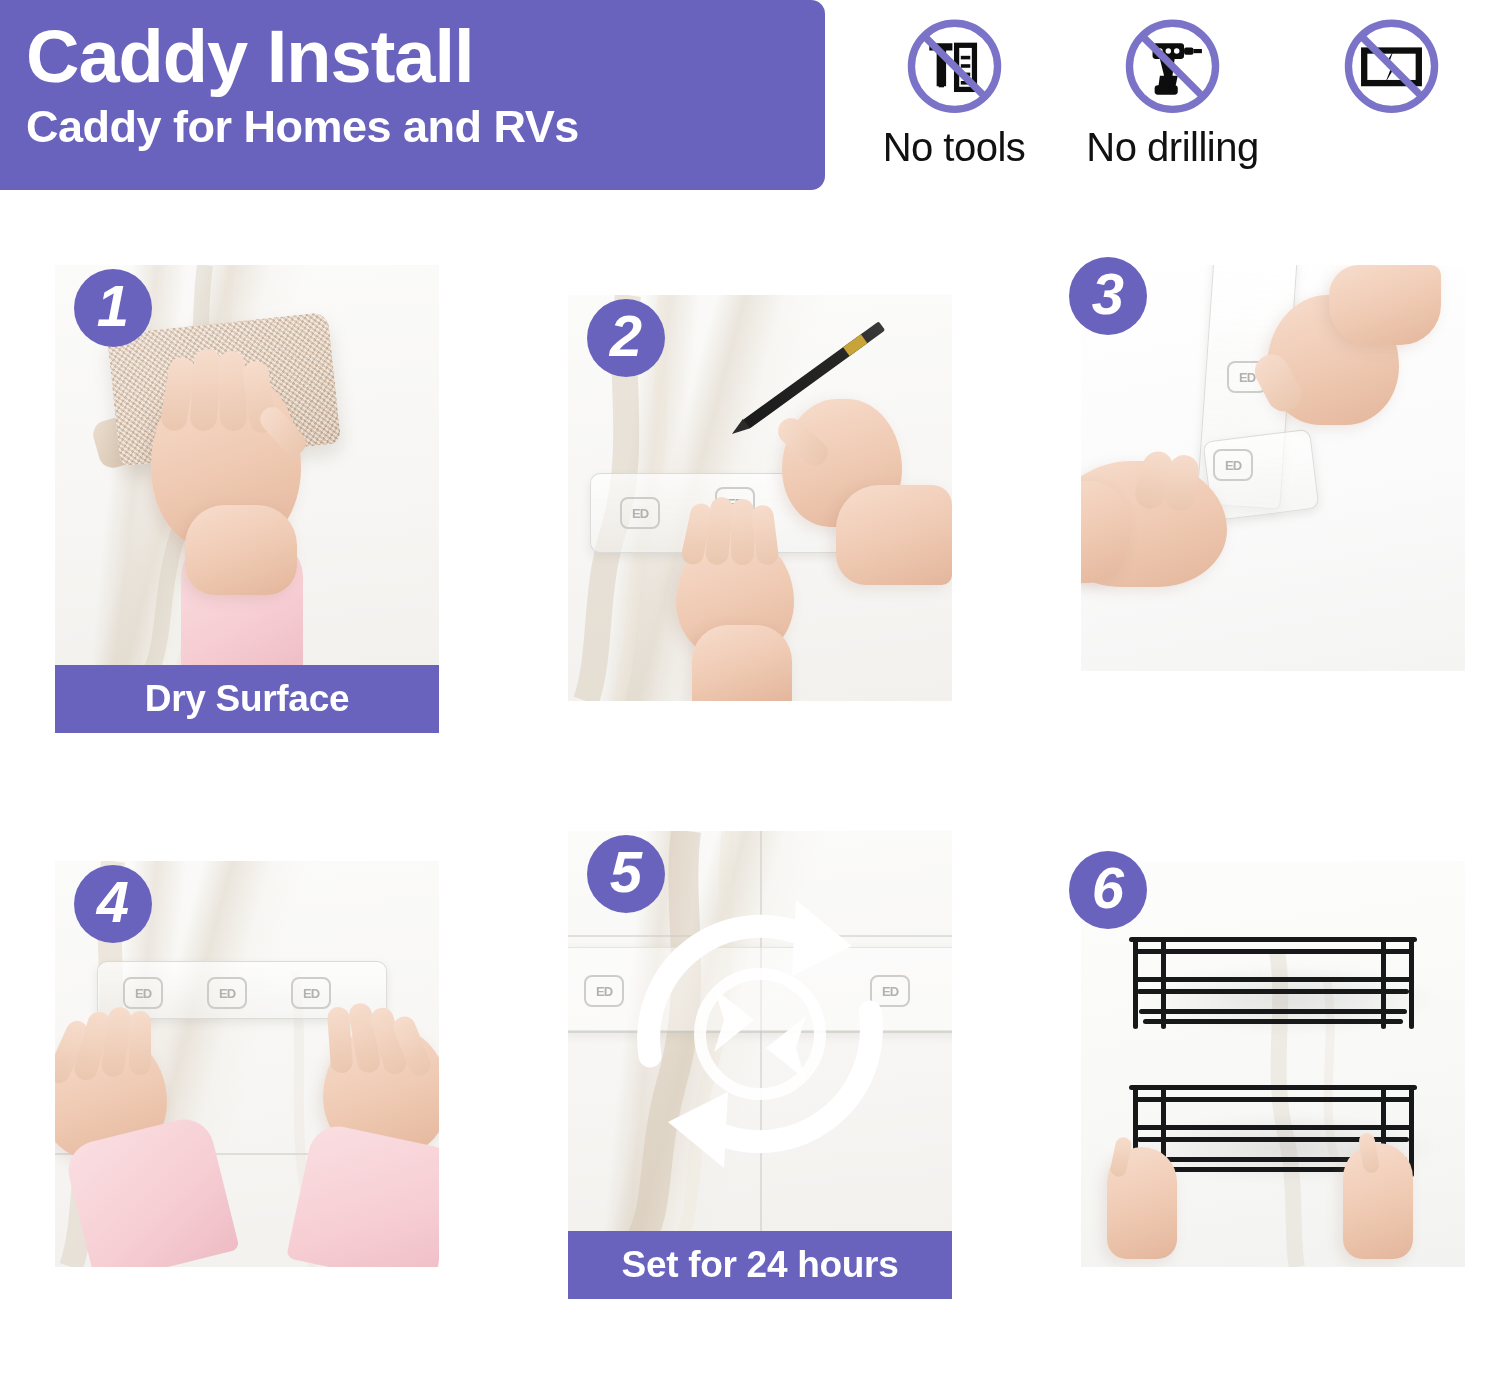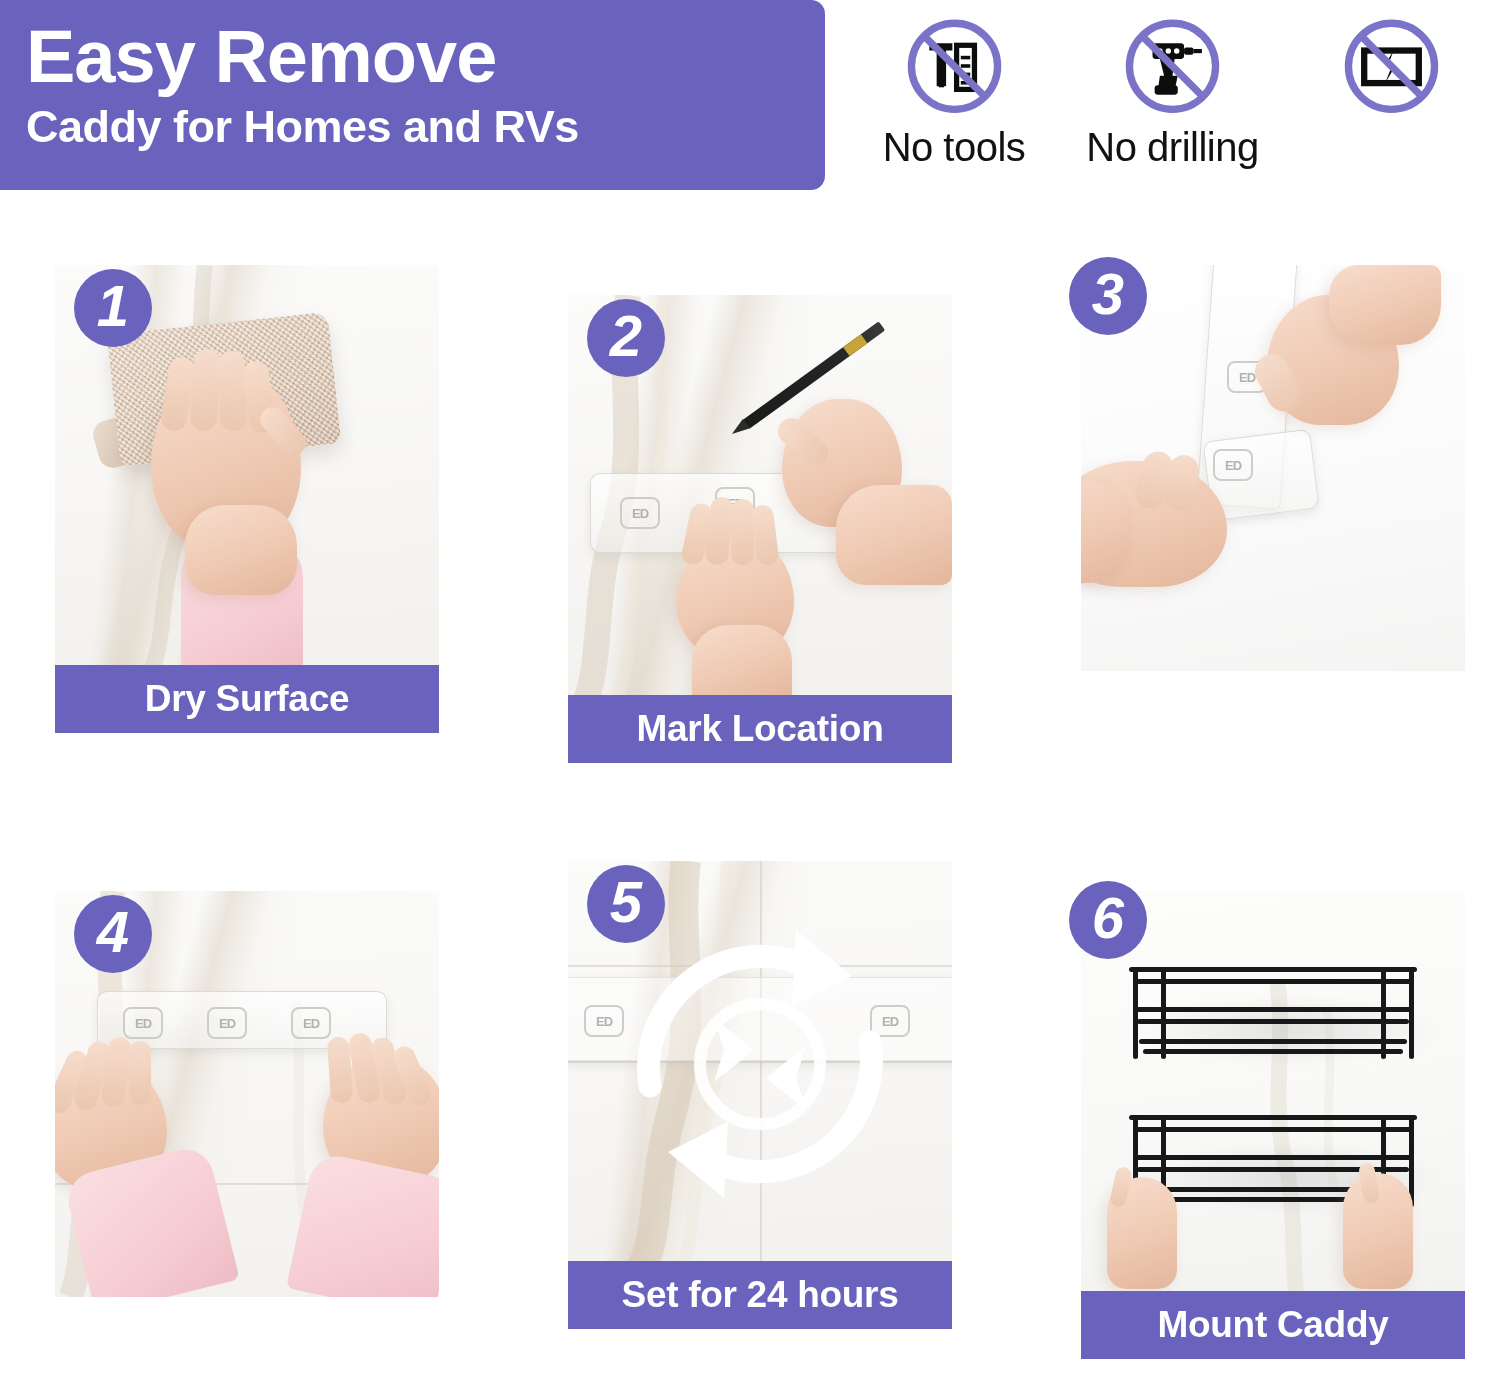--- a/index.html
+++ b/index.html
@@ -276,21 +276,21 @@
     width: 300px;
     height: 70px;
     background: radial-gradient(ellipse at center, rgba(150,150,150,.24), rgba(255,255,255,0) 70%);
     filter: blur(4px);
   }
 </style>
 </head>
 <body>
 
 <div class="header-banner">
-  <div class="header-title">Easy Remove</div>
+  <div class="header-title">Caddy Install</div>
   <div class="header-subtitle">Caddy for Homes and RVs</div>
 </div>
 
 <div class="features">
 
   <div class="feature">
     <svg class="feature-icon" viewBox="0 0 100 100">
       <g>
 
         <path d="M26 24 h22 v7 h-6 v34 h-9 V31 h-7 z" fill="#0d0d0d"></path>
@@ -390,21 +390,20 @@
 
         <div class="hand skin" style="left:214px; top:104px; width:120px; height:128px;"></div>
         <div class="finger" style="left:222px; top:118px; width:26px; height:58px; transform:rotate(-48deg);"></div>
         <div class="hand skin" style="left:268px; top:190px; width:116px; height:100px; border-radius:44px 20px 10px 30px;"></div>
         <div class="pencil" style="left:178px; top:124px;">
           <div class="pencil-tip"></div>
           <div class="pencil-band"></div>
         </div>
       </div>
       <div class="step-badge">2</div>
-      <div class="step-caption">Mark Location</div>
     </div>
 
     <div class="step-card">
       <div class="step-photo" style="background:#fdfdfd;">
         <div class="wall" style="background:linear-gradient(170deg,#ffffff,#fafafa 60%,#f4f4f3);"></div>
 
         <div class="strip" style="left:124px; top:-10px; width:82px; height:250px; transform:rotate(4deg); border-radius:6px;"></div>
         <div class="strip" style="left:126px; top:170px; width:106px; height:78px; transform:rotate(-7deg);"></div>
         <div class="emboss" style="left:146px; top:96px;">ED</div>
         <div class="emboss" style="left:132px; top:184px;">ED</div>
@@ -524,17 +523,16 @@
           <div class="caddy-side" style="left:252px; top:0;"></div>
           <div class="caddy-side" style="left:280px; top:0;"></div>
         </div>
 
         <div class="hand skin" style="left:26px; top:286px; width:70px; height:112px; border-radius:36px 36px 20px 20px;"></div>
         <div class="finger" style="left:32px; top:276px; width:16px; height:40px; transform:rotate(12deg);"></div>
         <div class="hand skin" style="left:262px; top:282px; width:70px; height:116px; border-radius:36px 36px 20px 20px;"></div>
         <div class="finger" style="left:280px; top:272px; width:16px; height:40px; transform:rotate(-10deg);"></div>
       </div>
       <div class="step-badge" style="left:-12px; top:20px;">6</div>
-      <div class="step-caption">Mount Caddy</div>
     </div>
 
   </div>
 </div>
 
 </body></html>

